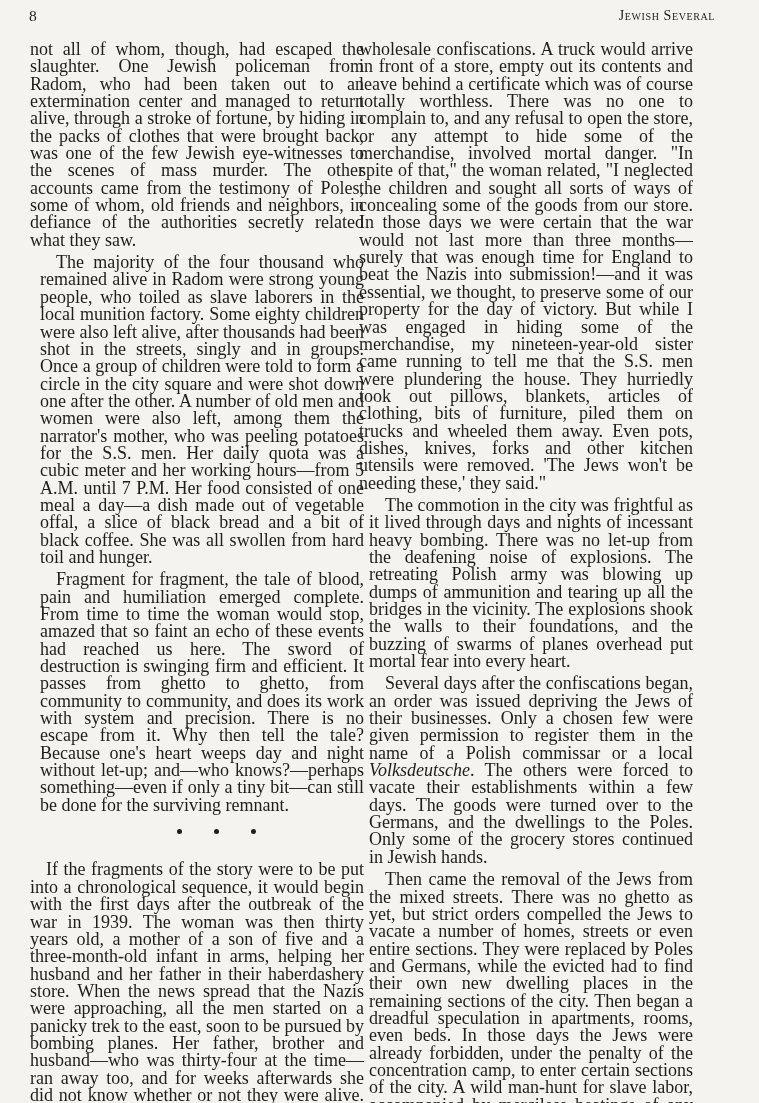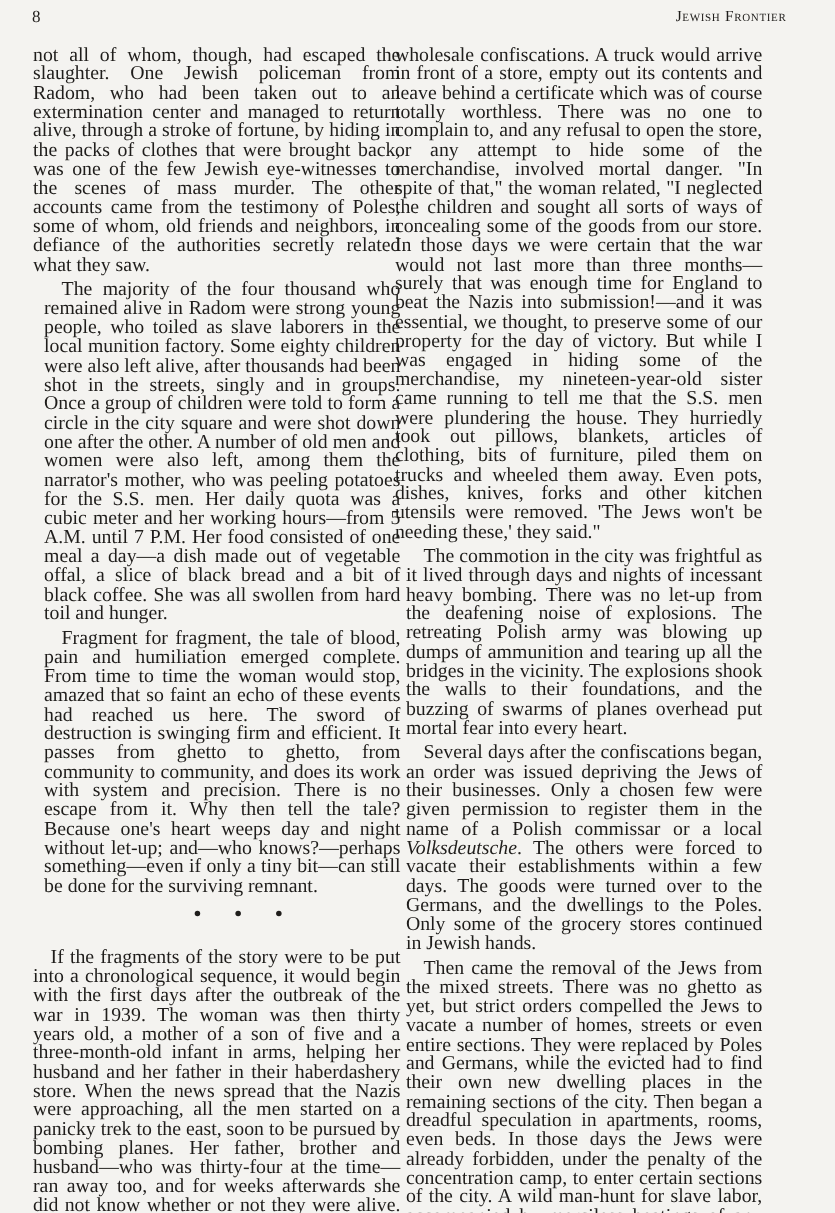--- a/index.html
+++ b/index.html
@@ -34,21 +34,21 @@
     font-size: 14px; text-indent: 28px; padding-left: 10px;
   }
   .asterism span { display: inline-block; width: 5px; height: 5px; border-radius: 50%; background: #1f1d1b; margin: 0 16px; vertical-align: middle; }
   em { font-style: italic; }
 </style>
 </head>
 <body>
 
 <div class="page">
   <div class="folio">8</div>
-  <div class="running-head">Jewish Frontier</div>
+  <div class="running-head">Jewish Several</div>
 
   <div class="col col-left">
     <p class="cont">not all of whom, though, had escaped the slaughter. One Jewish policeman from Radom, who had been taken out to an extermination center and managed to return alive, through a stroke of fortune, by hiding in the packs of clothes that were brought back, was one of the few Jewish eye-witnesses to the scenes of mass murder. The other accounts came from the testimony of Poles, some of whom, old friends and neighbors, in defiance of the authorities secretly related what they saw.</p>
     <p>The majority of the four thousand who remained alive in Radom were strong young people, who toiled as slave laborers in the local munition factory. Some eighty children were also left alive, after thousands had been shot in the streets, singly and in groups. Once a group of children were told to form a circle in the city square and were shot down one after the other. A number of old men and women were also left, among them the narrator's mother, who was peeling potatoes for the S.S. men. Her daily quota was a cubic meter and her working hours—from 5 A.M. until 7 P.M. Her food consisted of one meal a day—a dish made out of vegetable offal, a slice of black bread and a bit of black coffee. She was all swollen from hard toil and hunger.</p>
     <p>Fragment for fragment, the tale of blood, pain and humiliation emerged complete. From time to time the woman would stop, amazed that so faint an echo of these events had reached us here. The sword of destruction is swinging firm and efficient. It passes from ghetto to ghetto, from community to community, and does its work with system and precision. There is no escape from it. Why then tell the tale? Because one's heart weeps day and night without let-up; and—who knows?—perhaps something—even if only a tiny bit—can still be done for the surviving remnant.</p>
     <div class="asterism">
       <span></span><span></span><span></span>
     </div>
     <p>If the fragments of the story were to be put into a chronological sequence, it would begin with the first days after the outbreak of the war in 1939. The woman was then thirty years old, a mother of a son of five and a three-month-old infant in arms, helping her husband and her father in their haberdashery store. When the news spread that the Nazis were approaching, all the men started on a panicky trek to the east, soon to be pursued by bombing planes. Her father, brother and husband—who was thirty-four at the time—ran away too, and for weeks afterwards she did not know whether or not they were alive. The first to return were the Poles, who had turned back from Rowno and other cities that had meanwhile been occupied by the Soviet armies. Letters began arriving through messengers, and her joy was great on the day when she received word from her husband and her brother.</p>
     <p>The Germans began to ways their true colors in the very first days of the occupation, by a series of</p>

